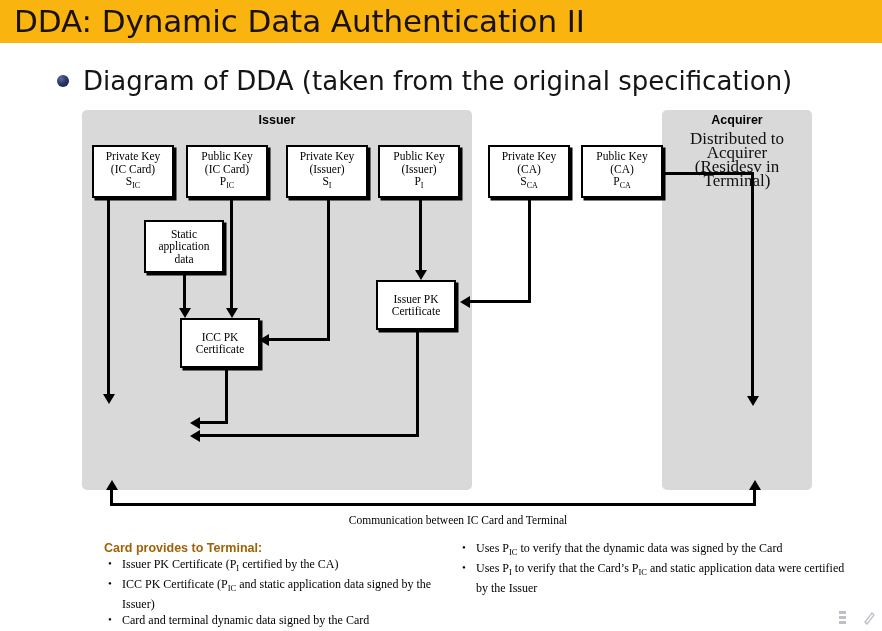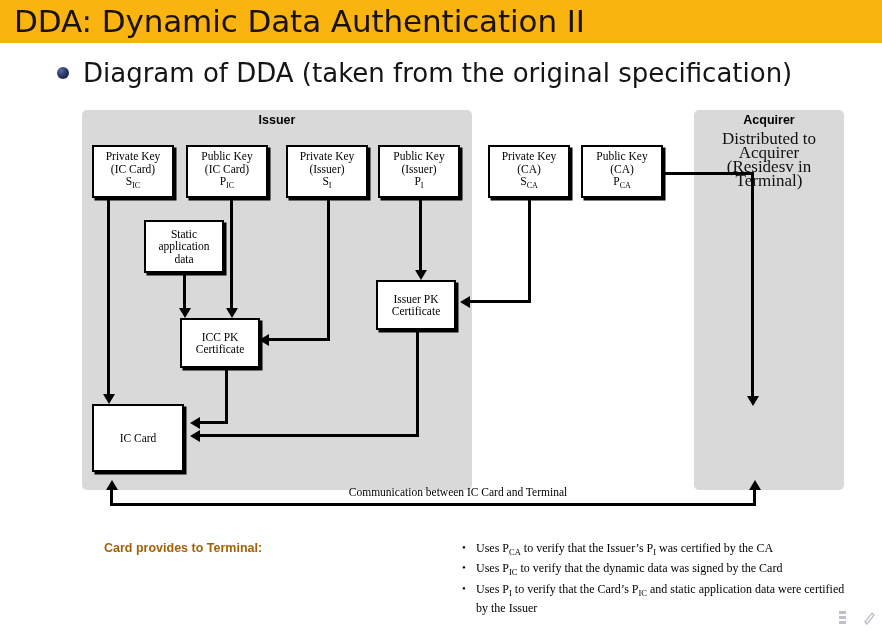--- a/index.html
+++ b/index.html
@@ -30,21 +30,21 @@
     color: #1a1208;
     font-family: "DejaVu Sans", sans-serif;
     font-weight: 400;
     letter-spacing: -0.1px;
     white-space: nowrap;
   }
 
   
   #bullet-row {
     position: absolute;
-    left: 57px; top: 58px;
+    left: 57px; top: 66px;
     display: flex;
     align-items: center;
   }
   #bullet-dot {
     width: 12px; height: 12px;
     border-radius: 50%;
     background: radial-gradient(circle at 34% 30%, #5a6a9e 0%, #2b3566 48%, #141b3d 100%);
     margin-right: 14px;
     flex: 0 0 auto;
   }
@@ -133,21 +133,21 @@
   .arrow.left {
     border-top: 6px solid transparent;
     border-bottom: 6px solid transparent;
     border-right: 10px solid #000;
   }
 
   #comm-label {
     position: absolute;
     width: 752px;
     text-align: center;
-    top: 376px;
+    top: 404px;
     font-size: 11.5px;
     font-family: "Liberation Serif", serif;
     color: #000;
   }
 
   
   .notes-col {
     position: absolute;
     top: 541px;
   }
@@ -206,21 +206,21 @@
   <span id="bullet-text">Diagram of DDA (taken from the original specification)</span>
 </div>
 
 <div id="diagram">
 
   <div class="panel" style="left:0px; top:0px; width:390px; height:380px;">
     <div class="panel-title">Issuer</div>
   </div>
 
 
-  <div class="panel" style="left:612px; top:0px; width:150px; height:380px;">
+  <div class="panel" style="left:580px; top:0px; width:150px; height:380px;">
     <div class="panel-title">Acquirer</div>
     <div class="panel-sub">
       <span>Distributed to Acquirer</span><br>
       <span>(Residesv in Terminal)</span>
     </div>
   </div>
 
   <div class="vline" style="left:25px; top:88px; height:196px;"></div>
   <div class="arrow down" style="left:20.5px; top:284px;"></div>
 
@@ -322,37 +322,36 @@
     </div>
   </div>
 
   <div class="dbox" style="left:294px; top:170px; width:80px; height:50px;">
     <div class="inner">
       <span>Issuer PK</span><br>
       <span>Certificate</span>
     </div>
   </div>
 
-  <div class="dbox" style="left:10px; top:294px; width:92px; height:68px;">
-    <div class="inner">
-      <span>IC Card</span>
-    </div>
-  </div>
 
 
   <div id="comm-label">Communication between IC Card and Terminal</div>
 </div>
 
 <div class="notes-col" style="left:104px; width:350px;">
   <div class="notes-head">Card provides to Terminal:</div>
+  <ul class="notes-list">
+    <li>Issuer PK Certificate (P<sub>I</sub> certified by the CA)</li>
+    <li>ICC PK Certificate (P<sub>IC</sub> and static application data signed by the Issuer)</li>
+    <li>Card and terminal dynamic data signed by the Card</li>
+  </ul>
 </div>
 
 <div class="notes-col" style="left:458px; width:400px;">
   <ul class="notes-list">
-    <li>Uses P<sub>CA</sub> to verify that the Issuer’s P<sub>I</sub> was certified by the CA</li>
     <li>Uses P<sub>IC</sub> to verify that the dynamic data was signed by the Card</li>
     <li>Uses P<sub>I</sub> to verify that the Card’s P<sub>IC</sub> and static application data were certified by the Issuer</li>
   </ul>
 </div>
 
 <div id="status-icons">
   <span class="mini-icon">
     <svg viewBox="0 0 13 15" width="13" height="15" aria-hidden="true">
       <rect x="3" y="1" width="7" height="3" fill="#8c8c9e"></rect>
       <rect x="3" y="6" width="7" height="3" fill="#8c8c9e"></rect>

